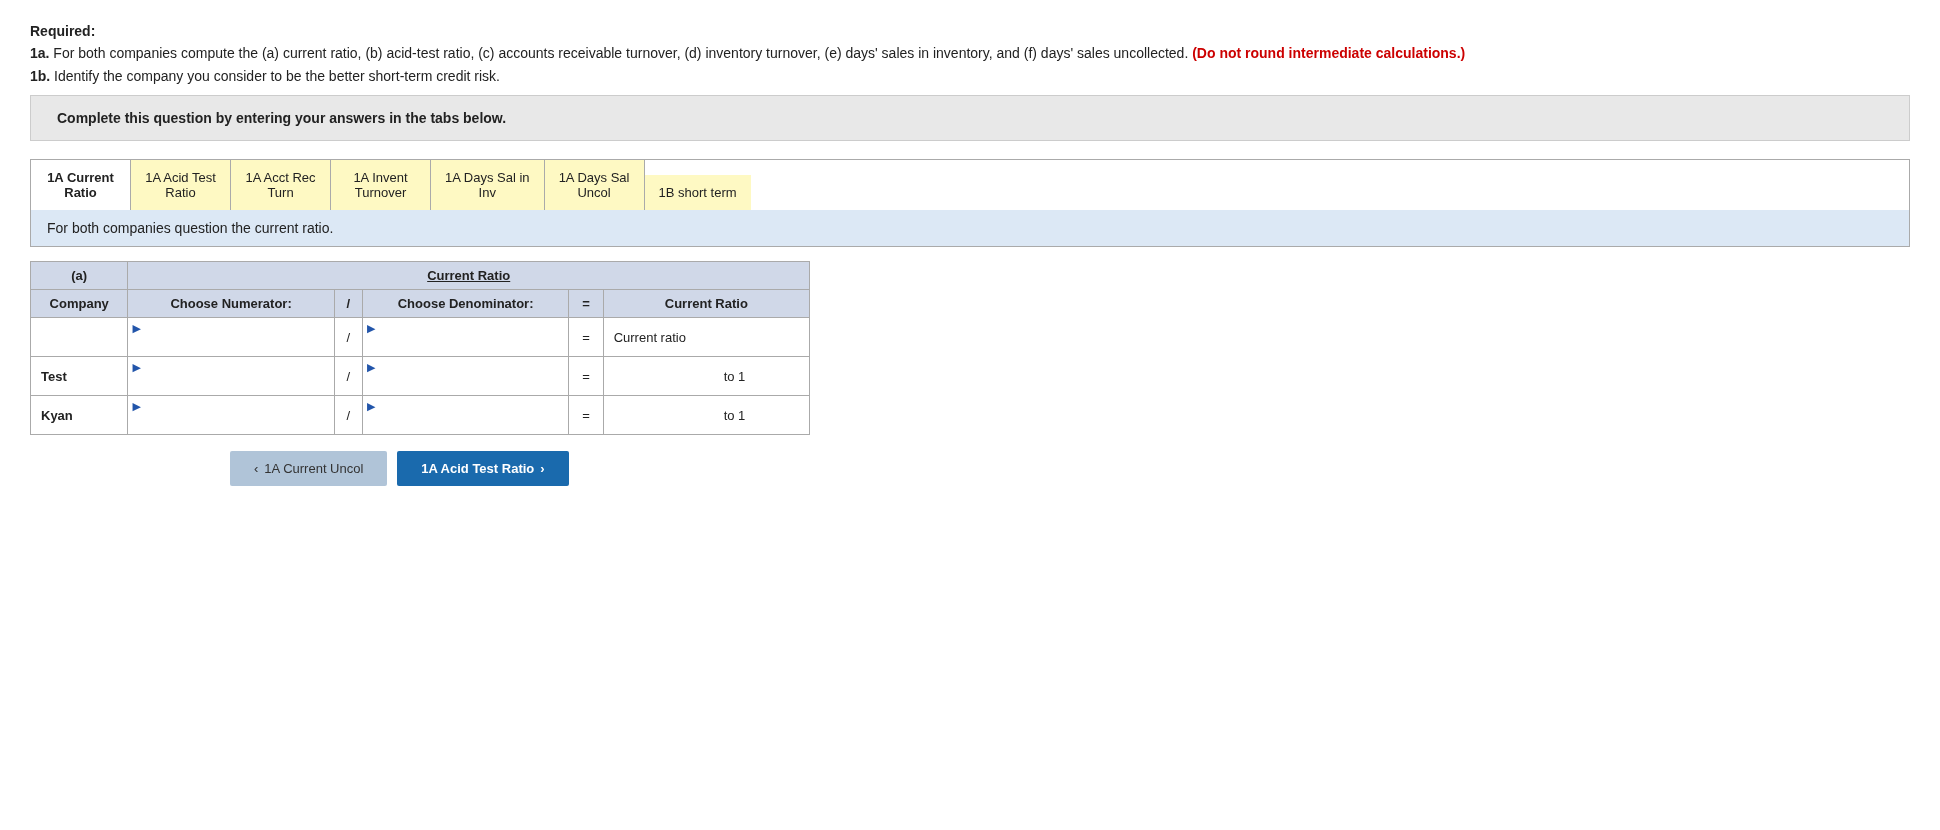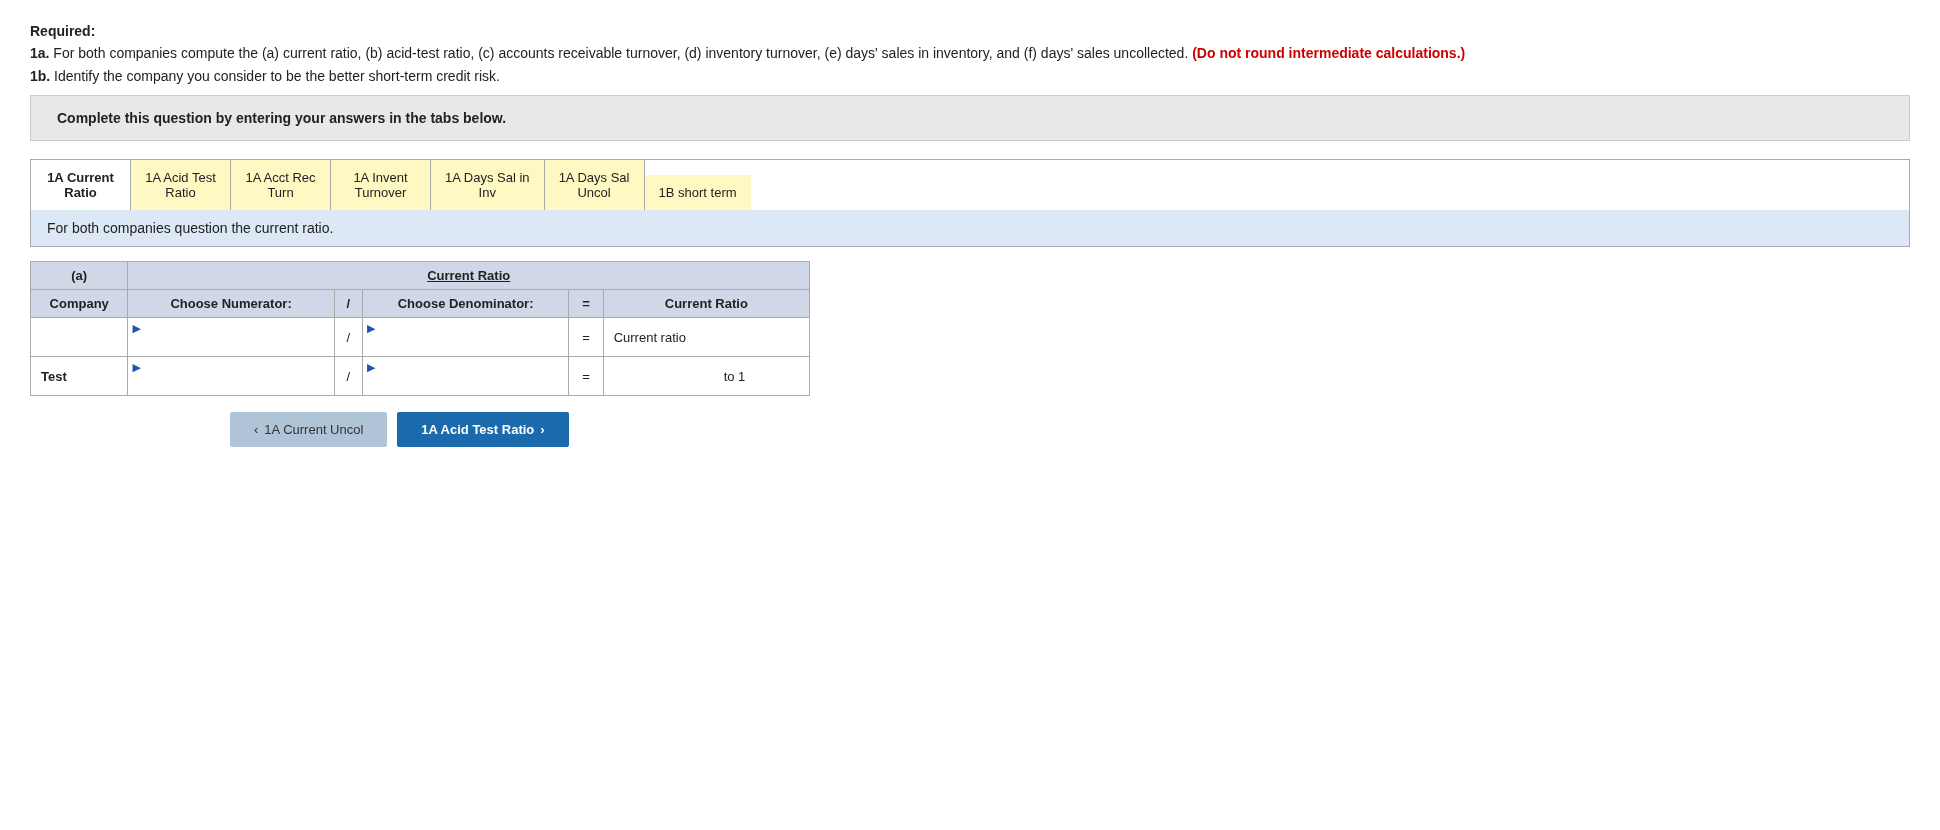--- a/index.html
+++ b/index.html
@@ -263,20 +263,39 @@
       </td>
       <td class="col-equals">=</td>
       <td>
         <div style="display:flex; align-items:center; gap:6px;">
           <input class="cell-input" style="width: 100px;" type="text" value="">
           <span class="to-1-text">to 1</span>
         </div>
       </td>
     </tr>
 
+    <tr>
+      <td class="col-company company-label">Kyan</td>
+      <td class="input-cell">
+        <span class="arrow-indicator">▶</span>
+        <input class="cell-input" type="text" value="" style="">
+      </td>
+      <td class="col-slash">/</td>
+      <td class="input-cell">
+        <span class="arrow-indicator">▶</span>
+        <input class="cell-input" type="text" value="" style="">
+      </td>
+      <td class="col-equals">=</td>
+      <td>
+        <div style="display:flex; align-items:center; gap:6px;">
+          <input class="cell-input" style="width: 100px;" type="text" value="">
+          <span class="to-1-text">to 1</span>
+        </div>
+      </td>
+    </tr>
   </tbody>
 </table>
 
 <div class="bottom-nav">
   <button class="btn-nav btn-prev">
     <span>‹</span>
     <span>1A Current Uncol</span>
   </button>
   <button class="btn-nav btn-next">
     <span>1A Acid Test Ratio</span>

